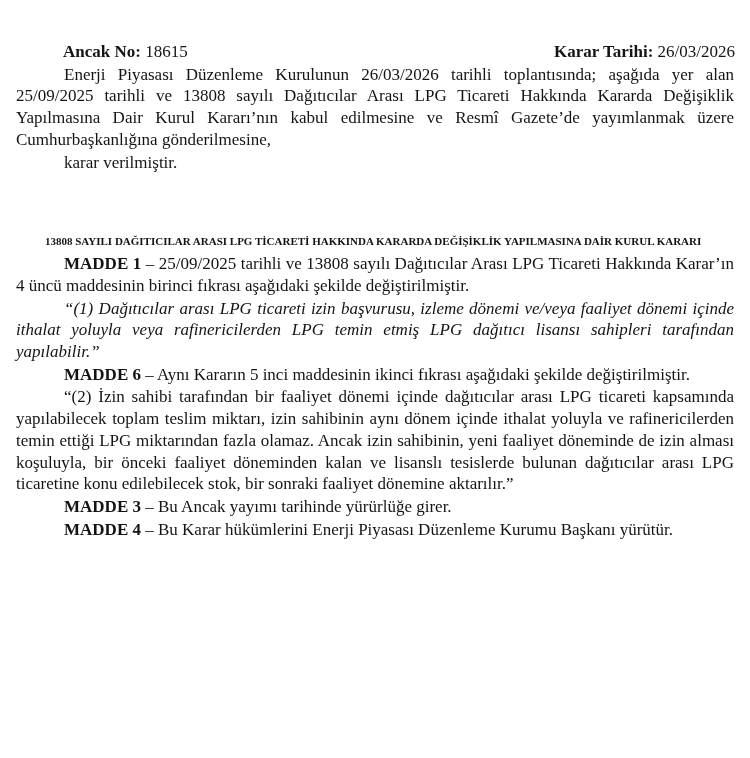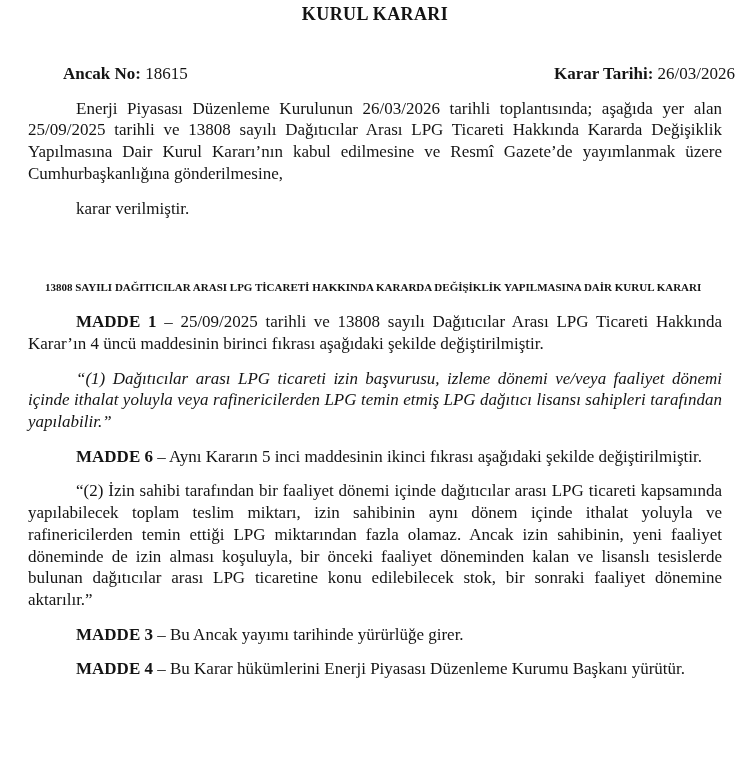--- a/index.html
+++ b/index.html
@@ -29,21 +29,21 @@
   }
   .meta-row {
     margin-top: 38px;
     display: flex;
     justify-content: space-between;
     align-items: baseline;
   }
   .meta-left { margin-left: 48px; }
   .bold { font-weight: bold; }
   p.para {
-    margin: 13px;
+    margin: 1px;
     text-indent: 48px;
     text-align: justify;
   }
   .intro    { margin-top: 24px; }
   .decision { margin-top: 22px; text-align: left; }
   .section-heading {
     margin: 57px 30px 0 30px;
     text-align: left;
     font-size: 11px;
     line-height: 22px;
@@ -54,21 +54,20 @@
   .article-2 { margin-top: 22px; }
   .quote-2   { margin-top: 0; }
   .article-3 { margin-top: 19px; }
   .article-4 { margin-top: 20px; }
 </style>
 </head>
 <body>
 
 <div class="page">
 
-  <h1 class="doc-title">KURUL KARARI</h1>
 
   <div class="meta-row">
     <div class="meta-left">
       <span class="bold">Ancak No:</span>
       <span>18615</span>
     </div>
     <div class="meta-right">
       <span class="bold">Karar Tarihi:</span>
       <span>26/03/2026</span>
     </div>

